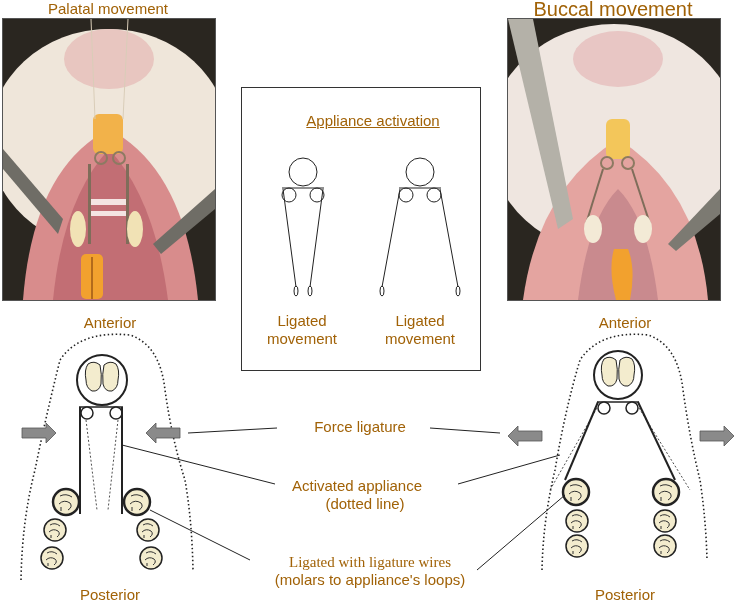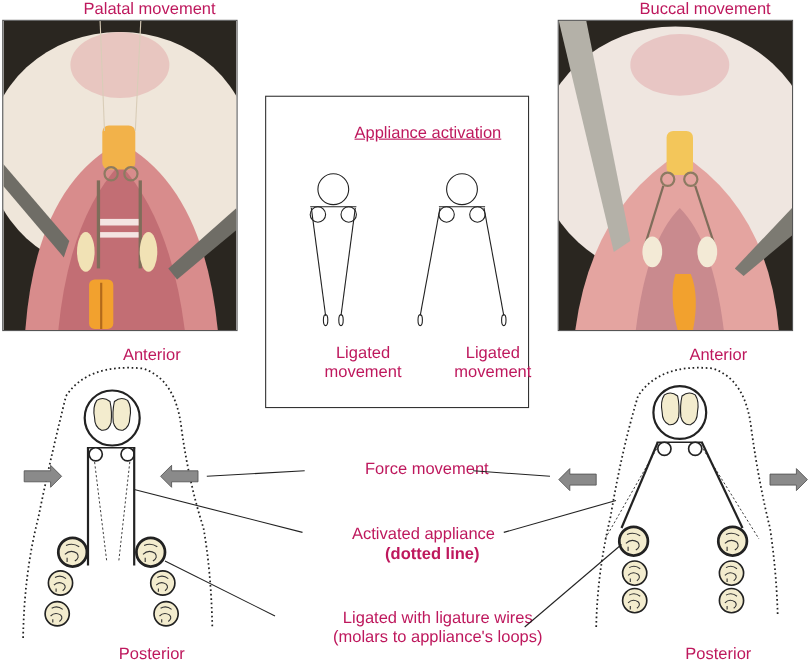--- a/index.html
+++ b/index.html
@@ -1,26 +1,26 @@
 <!DOCTYPE html>
 <html><head>
 <meta charset="utf-8">
 <style>
   html, body { margin:0; padding:0; background:#ffffff; }
   body { width:735px; height:604px; position:relative; overflow:hidden; font-family:"Liberation Sans", sans-serif; color:#222; }
-  .label { position:absolute; font-size:15px; color:#be185d; text-align:center; white-space:nowrap; line-height:18px;margin-left:28px; }
+  .label { position:absolute; font-size:15px; color:#a16207; text-align:center; white-space:nowrap; line-height:18px; }
   .photo { position:absolute; border:1px solid #555; overflow:hidden; }
   .center-box { position:absolute; left:241px; top:87px; width:240px; height:284px; border:1.5px solid #333; background:#fff; box-sizing:border-box; }
   svg { position:absolute; left:0; top:0; }
 </style>
 </head>
 <body>
 
 <div class="label" style="left:0; top:0; width:216px; font-size:15px;">Palatal movement</div>
-<div class="label" style="left:505px; top:0; width:216px; font-size:15px;">Buccal movement</div>
+<div class="label" style="left:505px; top:0; width:216px; font-size:20px;">Buccal movement</div>
 
 <div class="photo" style="left:2px; top:18px; width:212px; height:281px;">
   <svg width="212" height="281" viewBox="0 0 212 281">
     <rect width="212" height="281" fill="#2a2620"></rect>
     <ellipse cx="106" cy="120" rx="120" ry="110" fill="#efe6da"></ellipse>
     <ellipse cx="106" cy="40" rx="45" ry="30" fill="#e8c6c0"></ellipse>
     <path d="M20 281 Q30 150 106 110 Q182 150 195 281 Z" fill="#d88c8c"></path>
     <path d="M50 281 Q60 180 106 130 Q152 180 165 281 Z" fill="#c26e74"></path>
     <rect x="90" y="95" width="30" height="40" rx="6" fill="#f2b24a"></rect>
     <circle cx="98" cy="139" r="6" fill="none" stroke="#8d7a62" stroke-width="2"></circle>
@@ -54,35 +54,35 @@
     <line x1="124" y1="150" x2="142" y2="205" stroke="#7f6d5a" stroke-width="2"></line>
     <ellipse cx="85" cy="210" rx="9" ry="14" fill="#f3ead6"></ellipse>
     <ellipse cx="135" cy="210" rx="9" ry="14" fill="#f3ead6"></ellipse>
     <path d="M106 230 Q100 250 108 281 L122 281 Q128 250 120 230 Z" fill="#f2a12e"></path>
     <path d="M0 0 L25 0 L65 200 L50 210 Z" fill="#b4b1a8"></path>
     <path d="M212 170 L160 225 L168 232 L212 195 Z" fill="#7c7a72"></path>
   </svg>
 </div>
 
 <div class="center-box"></div>
-<div class="label" style="left:241px; top:112px; width:240px; text-decoration:underline;">Appliance activation</div>
+<div class="label" style="left:241px; top:112px; width:264px; text-decoration:underline;">Appliance activation</div>
 <div class="label" style="left:262px; top:312px; width:80px;">Ligated</div>
 <div class="label" style="left:262px; top:330px; width:80px;">movement</div>
 <div class="label" style="left:380px; top:312px; width:80px;">Ligated</div>
 <div class="label" style="left:380px; top:330px; width:80px;">movement</div>
 
 <div class="label" style="left:60px; top:314px; width:100px;">Anterior</div>
 <div class="label" style="left:60px; top:586px; width:100px;">Posterior</div>
 <div class="label" style="left:575px; top:314px; width:100px;">Anterior</div>
 <div class="label" style="left:575px; top:586px; width:100px;">Posterior</div>
 
-<div class="label" style="left:285px; top:418px; width:150px;">Force movement</div>
+<div class="label" style="left:285px; top:418px; width:150px;">Force ligature</div>
 <div class="label" style="left:262px; top:477px; width:190px;">Activated appliance</div>
-<div class="label" style="left:270px; top:495px; width:190px;font-weight:bold;">(dotted line)</div>
-<div class="label" style="left:245px; top:553px; width:250px;">Ligated with ligature wires</div>
+<div class="label" style="left:270px; top:495px; width:190px;">(dotted line)</div>
+<div class="label" style="left:245px; top:553px; width:250px;font-family:Liberation Serif, serif;">Ligated with ligature wires</div>
 <div class="label" style="left:245px; top:571px; width:250px;">(molars to appliance's loops)</div>
 
 <svg width="735" height="604" viewBox="0 0 735 604" style="pointer-events:none;">
   <defs>
     <g id="tooth-pair">
       <path d="M-14 -14 Q-8 -18 -2 -13 Q0 -4 -1 6 Q-3 14 -10 13 Q-16 10 -16 2 Q-18 -8 -14 -14 Z" fill="#f3ecce" stroke="#222" stroke-width="1"></path>
       <path d="M14 -14 Q8 -18 2 -13 Q0 -4 1 6 Q3 14 10 13 Q16 10 16 2 Q18 -8 14 -14 Z" fill="#f3ecce" stroke="#222" stroke-width="1"></path>
     </g>
     <g id="molar">
       <circle r="11" fill="#f3ecce" stroke="#222" stroke-width="1.5"></circle>

